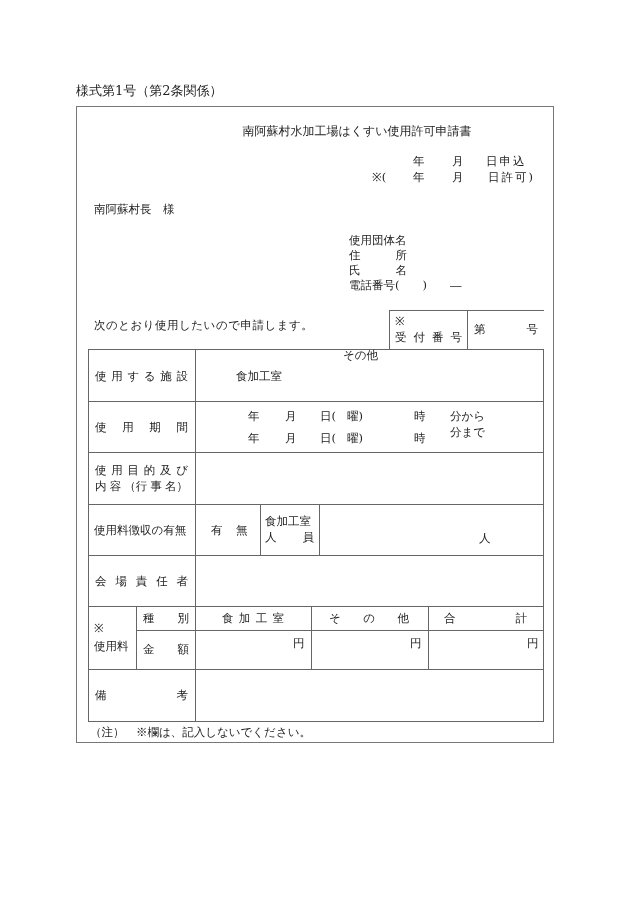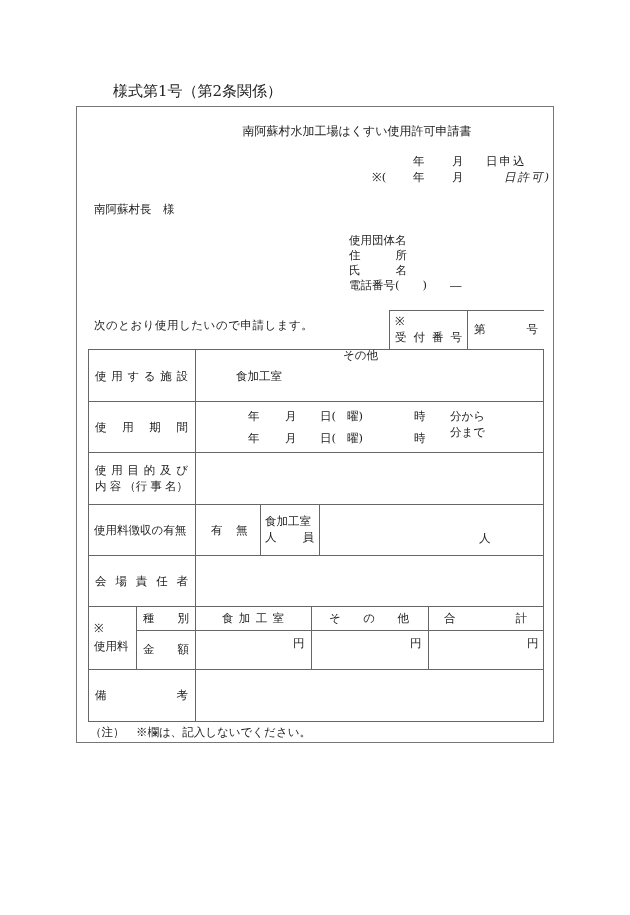--- a/index.html
+++ b/index.html
@@ -9,33 +9,33 @@
   .outer { position: absolute; left: 76px; top: 106px; width: 478px; height: 637px;
            border: 1px solid #777; box-sizing: border-box; }
   .ln { position: absolute; background: #666; }
   .h { height: 1px; }
   .v { width: 1px; }
   .spread { display: flex; justify-content: space-between; }
 </style>
 </head>
 <body>
 
-<div class="abs" style="left:76px;top:84px;font-size:15px;margin-left:37px;">様式第1号（第2条関係）</div>
+<div class="abs" style="left:76px;top:84px;font-size:13px;">様式第1号（第2条関係）</div>
 
 <div class="outer"></div>
 
 <div class="abs" style="left:76px;width:562px;top:124px;text-align:center;font-size:12px;">南阿蘇村水加工場はくすい使用許可申請書</div>
 
 <div class="abs" style="left:413px;top:154px;">年</div>
 <div class="abs" style="left:452px;top:154px;">月</div>
 <div class="abs" style="left:486px;top:154px;letter-spacing:2px;text-align:right;">日申込</div>
 <div class="abs" style="left:372px;top:170px;">※(</div>
 <div class="abs" style="left:413px;top:170px;">年</div>
 <div class="abs" style="left:452px;top:170px;">月</div>
-<div class="abs" style="left:504px;top:170px;letter-spacing:2px;font-style:italic;">日許可)</div>
+<div class="abs" style="left:488px;top:170px;letter-spacing:2px;">日許可)</div>
 
 <div class="abs" style="left:94px;top:202px;">南阿蘇村長　様</div>
 
 <div class="abs" style="left:349px;top:233px;">使用団体名</div>
 <div class="abs spread" style="left:349px;top:248px;width:58px;">
   <span>住</span>
     <span>所</span>
   </div>
 <div class="abs spread" style="left:349px;top:263px;width:58px;">
   <span>氏</span>

